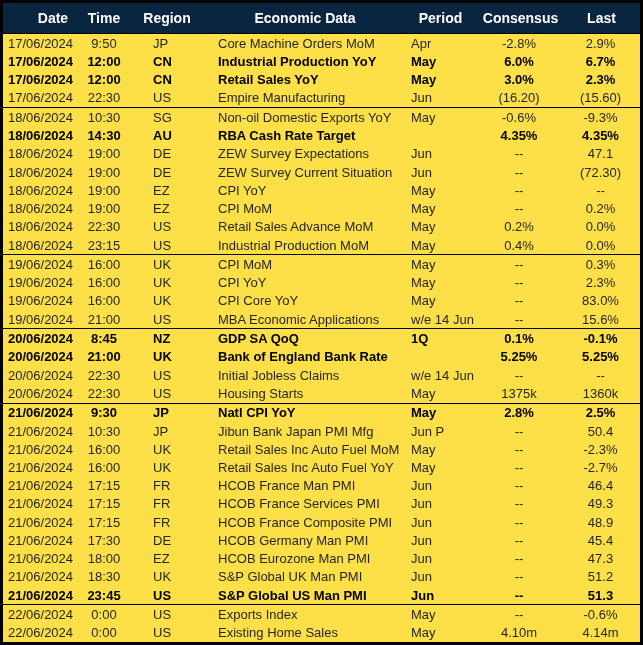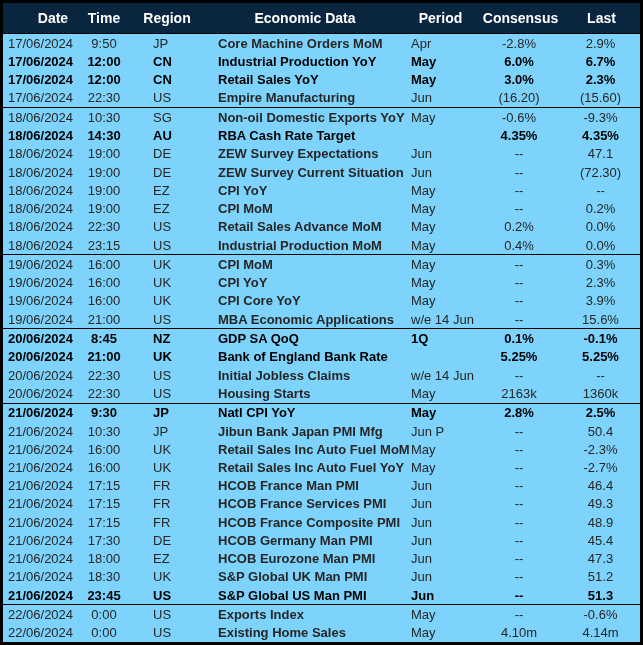--- a/index.html
+++ b/index.html
@@ -5,21 +5,21 @@
   html, body {
     margin: 0;
     padding: 0;
     background: #ffffff;
   }
   .wrap {
     width: 643px;
     height: 645px;
     box-sizing: border-box;
     border: 3px solid var(--border, #000);
-    background: #7dd3fc;
+    background: #fde047;
     overflow: hidden;
   }
   table.cal {
     width: 100%;
     height: 100%;
     border-collapse: collapse;
     table-layout: fixed;
     font-family: "Liberation Sans", sans-serif;
   }
   thead th {
@@ -38,21 +38,21 @@
     font-size: 13px;
     color: var(--row-text, #262626);
     white-space: nowrap;
     overflow: visible;
     padding: 0;
     vertical-align: middle;
   }
   td.c-date      { padding-left: 5px; }
   td.c-time      { text-align: center; margin-top: 20px; }
   td.c-region    { padding-left: 26px; }
-  td.c-data      { padding-left: 11px; font-weight: bold; }
+  td.c-data      { padding-left: 11px; }
   td.c-period    { padding-left: 8px; }
   td.c-consensus { text-align: center; padding-right: 3px; }
   td.c-last      { text-align: center; padding-right: 2px; }
   tr.bold td {
     font-weight: 700;
     color: var(--bold-row-text, #000);
   }
   tr.group-start td {
     border-top: 1.5px solid var(--border, #000);
   }
@@ -209,21 +209,21 @@
           <td class="c-consensus">--</td>
           <td class="c-last">2.3%</td>
         </tr>
         <tr class="">
           <td class="c-date">19/06/2024</td>
           <td class="c-time">16:00</td>
           <td class="c-region">UK</td>
           <td class="c-data">CPI Core YoY</td>
           <td class="c-period">May</td>
           <td class="c-consensus">--</td>
-          <td class="c-last">3.9%</td>
+          <td class="c-last">83.0%</td>
         </tr>
         <tr class="">
           <td class="c-date">19/06/2024</td>
           <td class="c-time">21:00</td>
           <td class="c-region">US</td>
           <td class="c-data">MBA Economic Applications</td>
           <td class="c-period">w/e 14 Jun</td>
           <td class="c-consensus">--</td>
           <td class="c-last">15.6%</td>
         </tr>
@@ -253,21 +253,21 @@
           <td class="c-period">w/e 14 Jun</td>
           <td class="c-consensus">--</td>
           <td class="c-last">--</td>
         </tr>
         <tr class="">
           <td class="c-date">20/06/2024</td>
           <td class="c-time">22:30</td>
           <td class="c-region">US</td>
           <td class="c-data">Housing Starts</td>
           <td class="c-period">May</td>
-          <td class="c-consensus">2163k</td>
+          <td class="c-consensus">1375k</td>
           <td class="c-last">1360k</td>
         </tr>
         <tr class="bold group-start">
           <td class="c-date">21/06/2024</td>
           <td class="c-time">9:30</td>
           <td class="c-region">JP</td>
           <td class="c-data">Natl CPI YoY</td>
           <td class="c-period">May</td>
           <td class="c-consensus">2.8%</td>
           <td class="c-last">2.5%</td>

